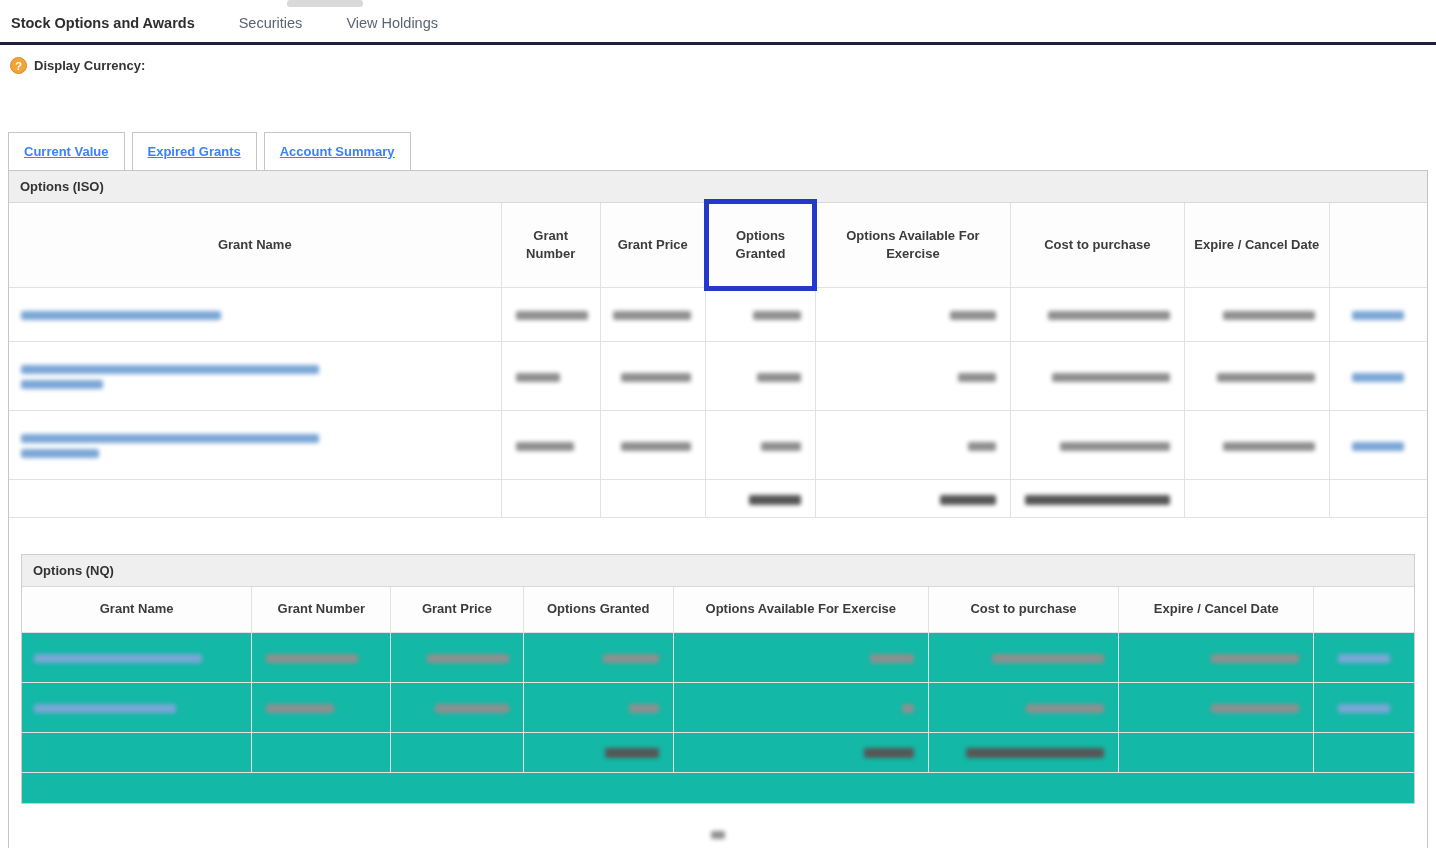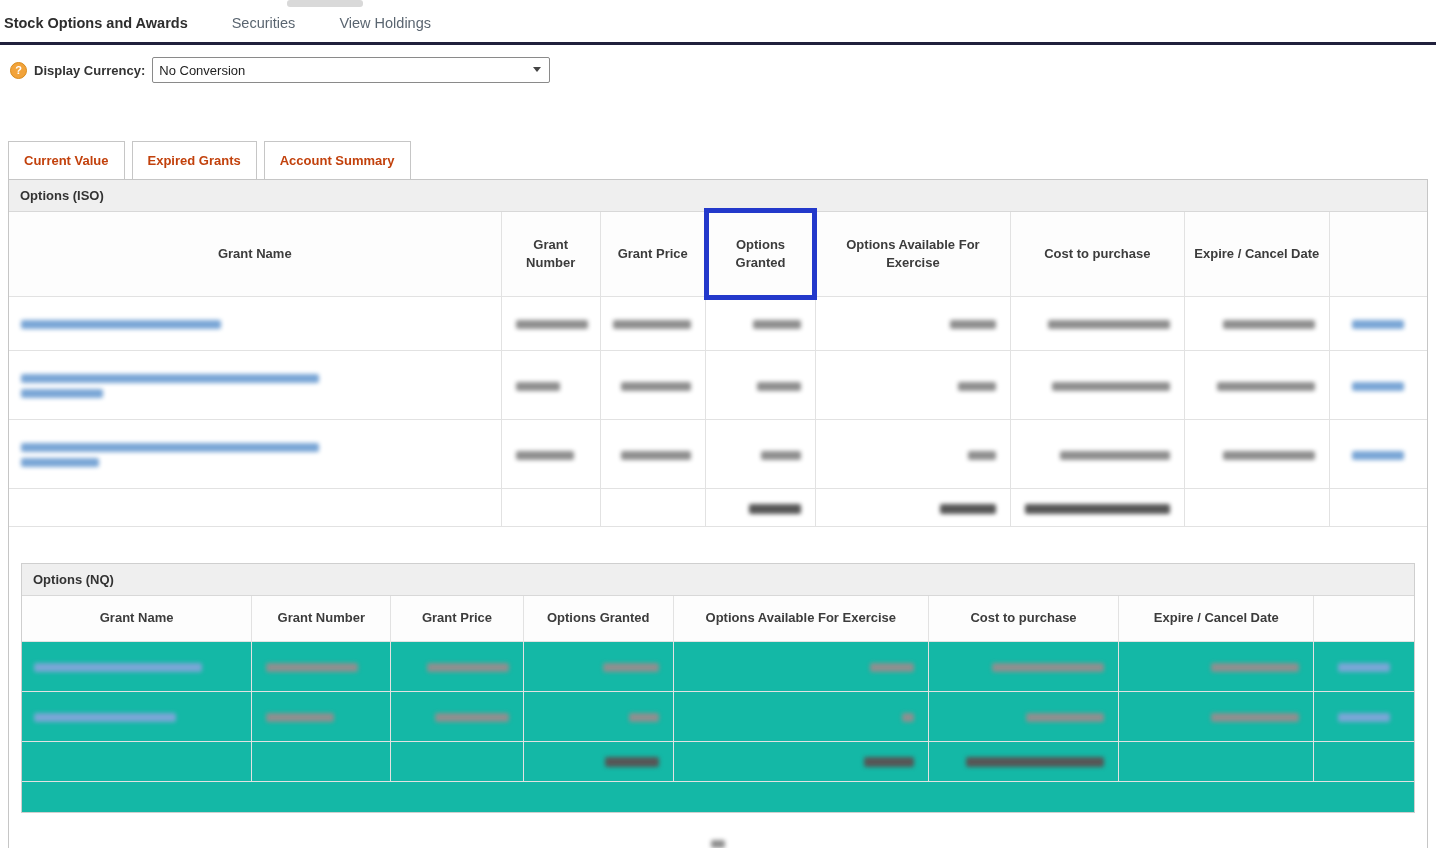--- a/index.html
+++ b/index.html
@@ -7,21 +7,21 @@
   body {
     width: 1436px; height: 848px; position: relative; overflow: hidden;
     font-family: "Liberation Sans", sans-serif; color: #333;
   }
 
   
   .top-artifact { position: absolute; left: 287px; top: 0; width: 76px; height: 7px;
     background: #d9d9d9; border-radius: 3px; }
 
   
-  .top-nav { display: flex; gap: 44px; padding: 15px 0 11px 4px; align-items: baseline; }
+  .top-nav { display: flex; gap: 44px; padding: 15px 0 11px 11px; align-items: baseline; }
   .top-tab { font-size: 14.5px; color: #5a6570; cursor: pointer; white-space: nowrap; }
   .top-tab.active { color: #2e2e2e; font-weight: bold; }
   .nav-underline { height: 3px; background: #20203c; width: 100%; }
 
   
   .currency-bar { display: flex; align-items: center; gap: 7px; margin: 12px 0 0 10px; }
   .help-icon { width: 17px; height: 17px; border-radius: 50%;
     background: #f2a33a; border: 1px solid #d98b1c; color: #fff;
     font-size: 11px; font-weight: bold; display: inline-flex;
     align-items: center; justify-content: center; }
@@ -32,22 +32,22 @@
     font-size: 13px; color: #222; border: 1px solid #8a8a8a; background: #fff;
     padding: 0 24px 0 6px; appearance: none; -webkit-appearance: none; border-radius: 2px;
   }
   .select-caret { position: absolute; right: 9px; top: 10px; width: 0; height: 0;
     border-left: 4px solid transparent; border-right: 4px solid transparent;
     border-top: 5px solid #444; pointer-events: none; }
 
   
   .view-tabs { display: flex; gap: 7px; margin: 58px 0 -1px 8px; position: relative; z-index: 3; }
   .view-tab { border: 1px solid #c6c6c6; background: #fff; padding: 11px 15px;
-    font-size: 13px; font-weight: bold; color: #c2410c; cursor: pointer;
-    white-space: nowrap; }
+    font-size: 13px; font-weight: bold; color: #3b82f6; cursor: pointer;
+    text-decoration: underline; white-space: nowrap; }
   .view-tab.active { color: #333; text-decoration: none; border-bottom: none; padding-bottom: 12px; }
 
   
   .content-panel { position: relative; z-index: 1; margin: 0 8px; border: 1px solid #c6c6c6;
     background: #fff; padding-bottom: 10px; }
 
   .section-title { height: 32px; line-height: 32px; background: #efefef;
     border-bottom: 1px solid #d8d8d8; font-size: 13px; font-weight: bold;
     color: #333; padding-left: 11px; }
 
@@ -107,26 +107,20 @@
 <div class="top-nav">
   <span class="top-tab active">Stock Options and Awards</span>
   <span class="top-tab">Securities</span>
   <span class="top-tab">View Holdings</span>
 </div>
 <div class="nav-underline"></div>
 
 <div class="currency-bar">
   <span class="help-icon">?</span>
   <span class="currency-label">Display Currency:</span>
-  <span class="select-wrap">
-    <select class="currency-select">
-      <option>No Conversion</option>
-    </select>
-    <span class="select-caret"></span>
-  </span>
 </div>
 
 <div class="view-tabs">
   <div class="view-tab">Current Value</div>
   <div class="view-tab">Expired Grants</div>
   <div class="view-tab">Account Summary</div>
 </div>
 
 <div class="content-panel">
 

